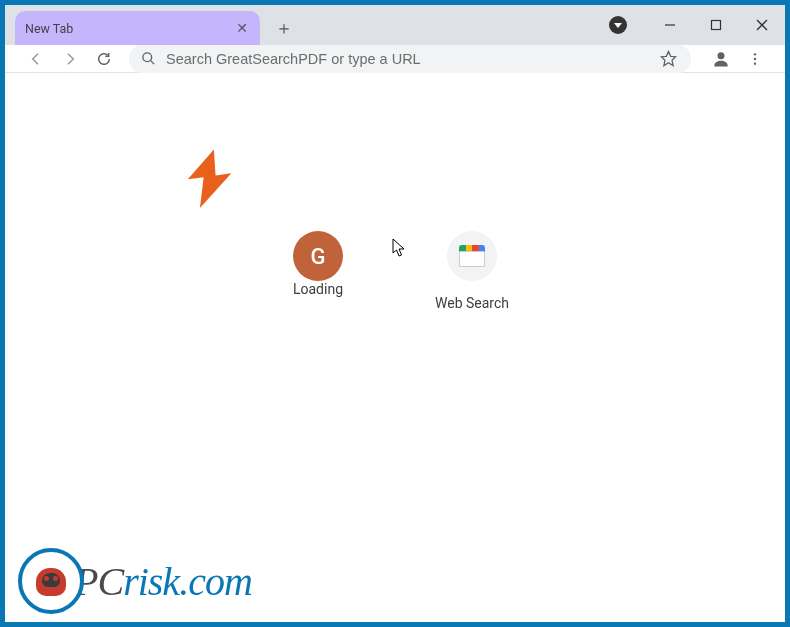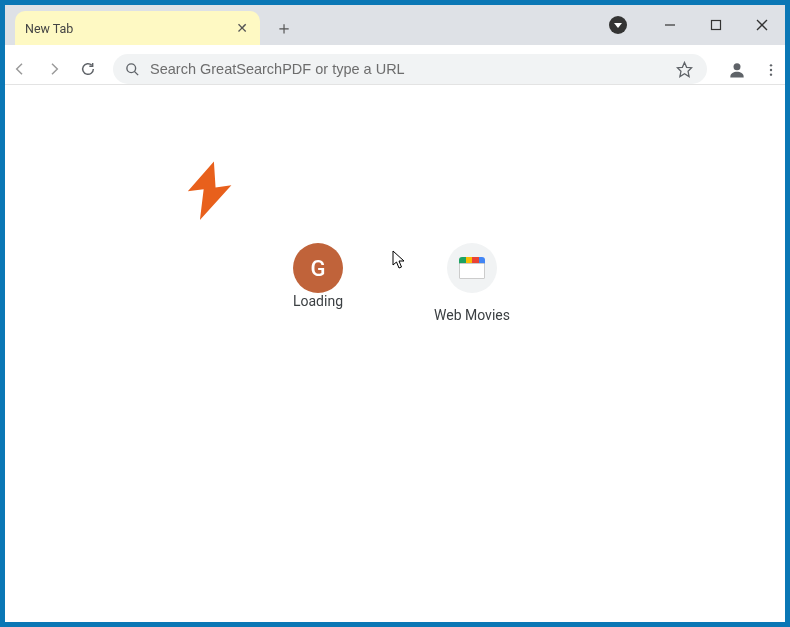--- a/index.html
+++ b/index.html
@@ -27,21 +27,21 @@
     background: #dee1e6;
     display: flex;
     align-items: flex-end;
     position: relative;
   }
   .tab {
     margin-left: 10px;
     margin-top: 8px;
     height: 34px;
     width: 245px;
-    background: #fef9c3;
+    background: #c4b5fd;
     border-top-left-radius: 10px;
     border-top-right-radius: 10px;
     display: flex;
     align-items: center;
     padding: 0 10px;
     font-size: 12.5px;
     color: #444;
     position: relative;
   }
   .tab-title { flex: 1; white-space: nowrap; overflow: hidden; text-overflow: ellipsis; }
@@ -66,26 +66,26 @@
     content:""; width:0; height:0; border-left:4px solid transparent; border-right:4px solid transparent;
     border-top:5px solid #fff;
   }
   .win-btn {
     width:46px; height:40px; display:flex; align-items:center; justify-content:center;
     color:#333; cursor:pointer;
   }
   .win-btn svg { width:12px; height:12px; }
   
   .toolbar {
-    height: 40px;
+    height: 28px;
     background:#fff;
     border-bottom:1px solid #e3e3e3;
     display:flex;
-    align-items:flex-end;
-    padding: 0 0;
+    align-items:center;
+    padding: 0 16px;
     gap:4px;
   }
   .nav-btn {
     width:30px; height:30px; border-radius:50%;
     display:flex; align-items:center; justify-content:center;
     color:#9a9a9a; cursor:pointer;
   }
   .nav-btn.enabled { color:#5f6368; }
   .nav-btn svg{ width:16px; height:16px; }
   .omnibox {
@@ -305,31 +305,42 @@
           <div class="sc-store">
             <div class="sc-store-awn">
                 <span class="aw-g"></span>
                 <span class="aw-y"></span>
                 <span class="aw-r"></span>
                 <span class="aw-b"></span>
               </div>
             <div class="sc-store-body"></div>
           </div>
         </div>
-        <div class="sc-label">Web Movies</div>
+        <div class="sc-label">Web Search</div>
       </div>
     </div>
 
     <div class="pointer-arrow">
       <svg viewBox="0 0 56 62">
         <polygon points="34,2 4,28 20,28 12,58 48,28 32,28" fill="#e8601c" transform="rotate(-8 28 31)"></polygon>
       </svg>
     </div>
 
     <div class="cursor">
       <svg viewBox="0 0 14 20">
           <polygon points="1,1 1,15 4.5,12 7,18 9.5,17 7,11 12,11" fill="#fff" stroke="#000" stroke-width="1"></polygon>
         </svg>
     </div>
 
+    <div class="watermark">
+      <div class="wm-badge">
+        <div class="wm-bug">
+          <div class="wm-bug-body"></div>
+          <div class="wm-bug-skull"></div>
+        </div>
+      </div>
+      <div class="wm-text">
+        <span class="pc">PC</span><span>risk.com</span>
+      </div>
+    </div>
   </div>
 
 </div>
 
 </body></html>

